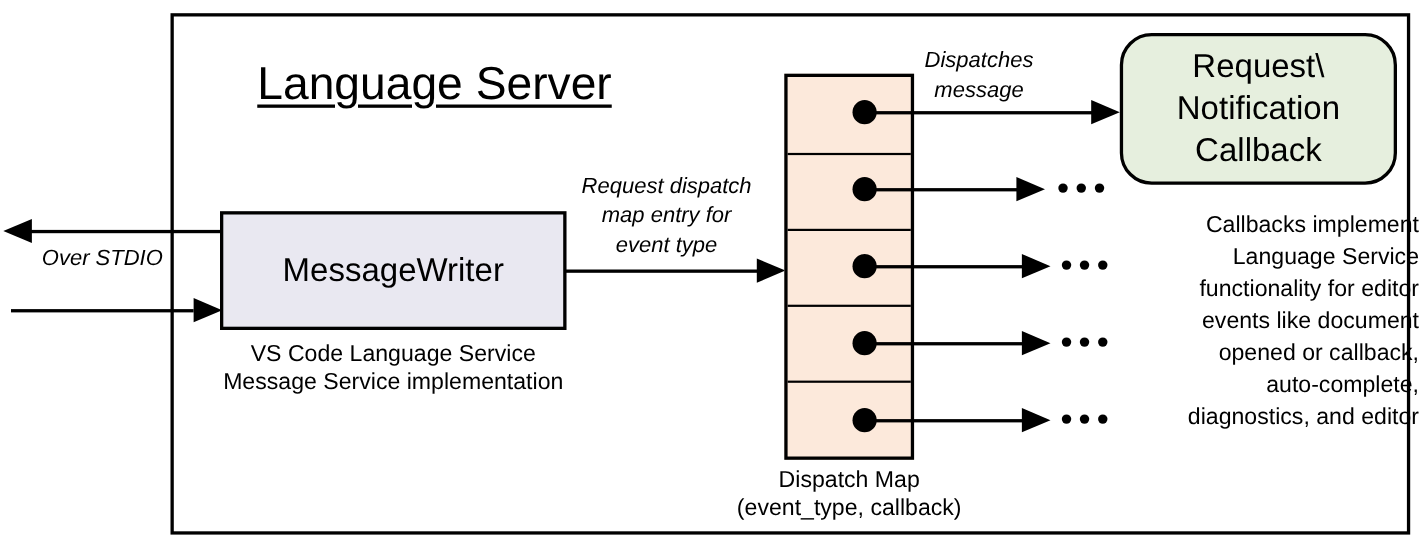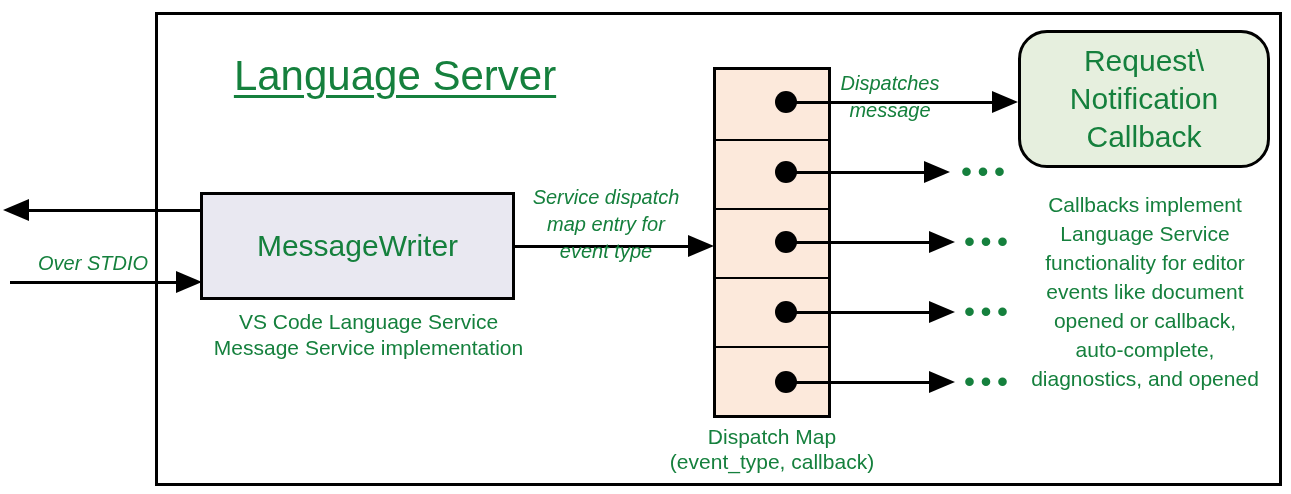--- a/index.html
+++ b/index.html
@@ -2,21 +2,21 @@
 <html style="--message-box-fill: #e9e8f1; --dispatch-cell-fill: #fce9db; --callback-box-fill: #e6efde; --line: #000000;"><head>
 <meta charset="utf-8">
 <style>
   html, body { margin: 0; padding: 0; background: #ffffff; }
   .canvas {
     position: relative;
     width: 1291px;
     height: 494px;
     background: #ffffff;
     font-family: "Liberation Sans", sans-serif;
-    color: #15803d;
+    color: #000000;
     overflow: hidden;
   }
   .abs { position: absolute; box-sizing: border-box; }
 
   .outer-box {
     left: 155px; top: 12px; width: 1127px; height: 474px;
     border: 3px solid #000;
     background: transparent;
   }
 
@@ -44,21 +44,20 @@
     border-top: 11px solid transparent;
     border-bottom: 11px solid transparent;
     border-right: 26px solid #000;
   }
 
   .label {
     font-size: 20px;
     line-height: 27px;
     text-align: center;
     white-space: nowrap;
-    margin-top: 28px;
   }
   .italic { font-style: italic; }
 
   .caption {
     font-size: 21px;
     line-height: 26px;
     text-align: center;
     white-space: nowrap;
   }
 
@@ -97,21 +96,21 @@
     line-height: 32px;
     font-weight: bold;
     letter-spacing: 6px;
     text-align: center;
     white-space: nowrap;
   }
 
   .note {
     font-size: 21px;
     line-height: 29px;
-    text-align: center;
+    text-align: right;
     white-space: nowrap;
   }
 </style>
 </head>
 <body>
 
 <div class="canvas">
 
   <div class="abs outer-box"></div>
 
@@ -123,29 +122,29 @@
   <div class="abs hline" style="left:10px; top:281px; width:166px;"></div>
   <div class="abs tri-right" style="left:176px; top:271px;"></div>
 
   <div class="abs label italic" style="left:18px; top:222px; width:150px;">
     <div>Over STDIO</div>
   </div>
 
   <div class="abs node-box message-box" style="left:200px; top:192px; width:315px; height:108px;">
     <div>MessageWriter</div>
   </div>
-  <div class="abs caption" style="left:186px; top:309px; width:365px;">
+  <div class="abs caption" style="left:175px; top:309px; width:365px;">
     <div>VS Code Language Service</div>
     <div>Message Service implementation</div>
   </div>
 
   <div class="abs hline" style="left:514px; top:245px; width:176px;"></div>
   <div class="abs tri-right" style="left:688px; top:235px;"></div>
   <div class="abs label italic" style="left:515px; top:156px; width:182px;">
-    <div>Service dispatch</div>
+    <div>Request dispatch</div>
     <div>map entry for</div>
     <div>event type</div>
   </div>
 
   <div class="abs dispatch-map">
     <div class="dispatch-cell"></div>
     <div class="dispatch-cell"></div>
     <div class="dispatch-cell"></div>
     <div class="dispatch-cell"></div>
     <div class="dispatch-cell"></div>
@@ -189,16 +188,16 @@
     <div>Callback</div>
   </div>
 
   <div class="abs note" style="left:1000px; top:190px; width:290px;">
     <div>Callbacks implement</div>
     <div>Language Service</div>
     <div>functionality for editor</div>
     <div>events like document</div>
     <div>opened or callback,</div>
     <div>auto-complete,</div>
-    <div>diagnostics, and opened</div>
+    <div>diagnostics, and editor</div>
   </div>
 
 </div>
 
 </body></html>

